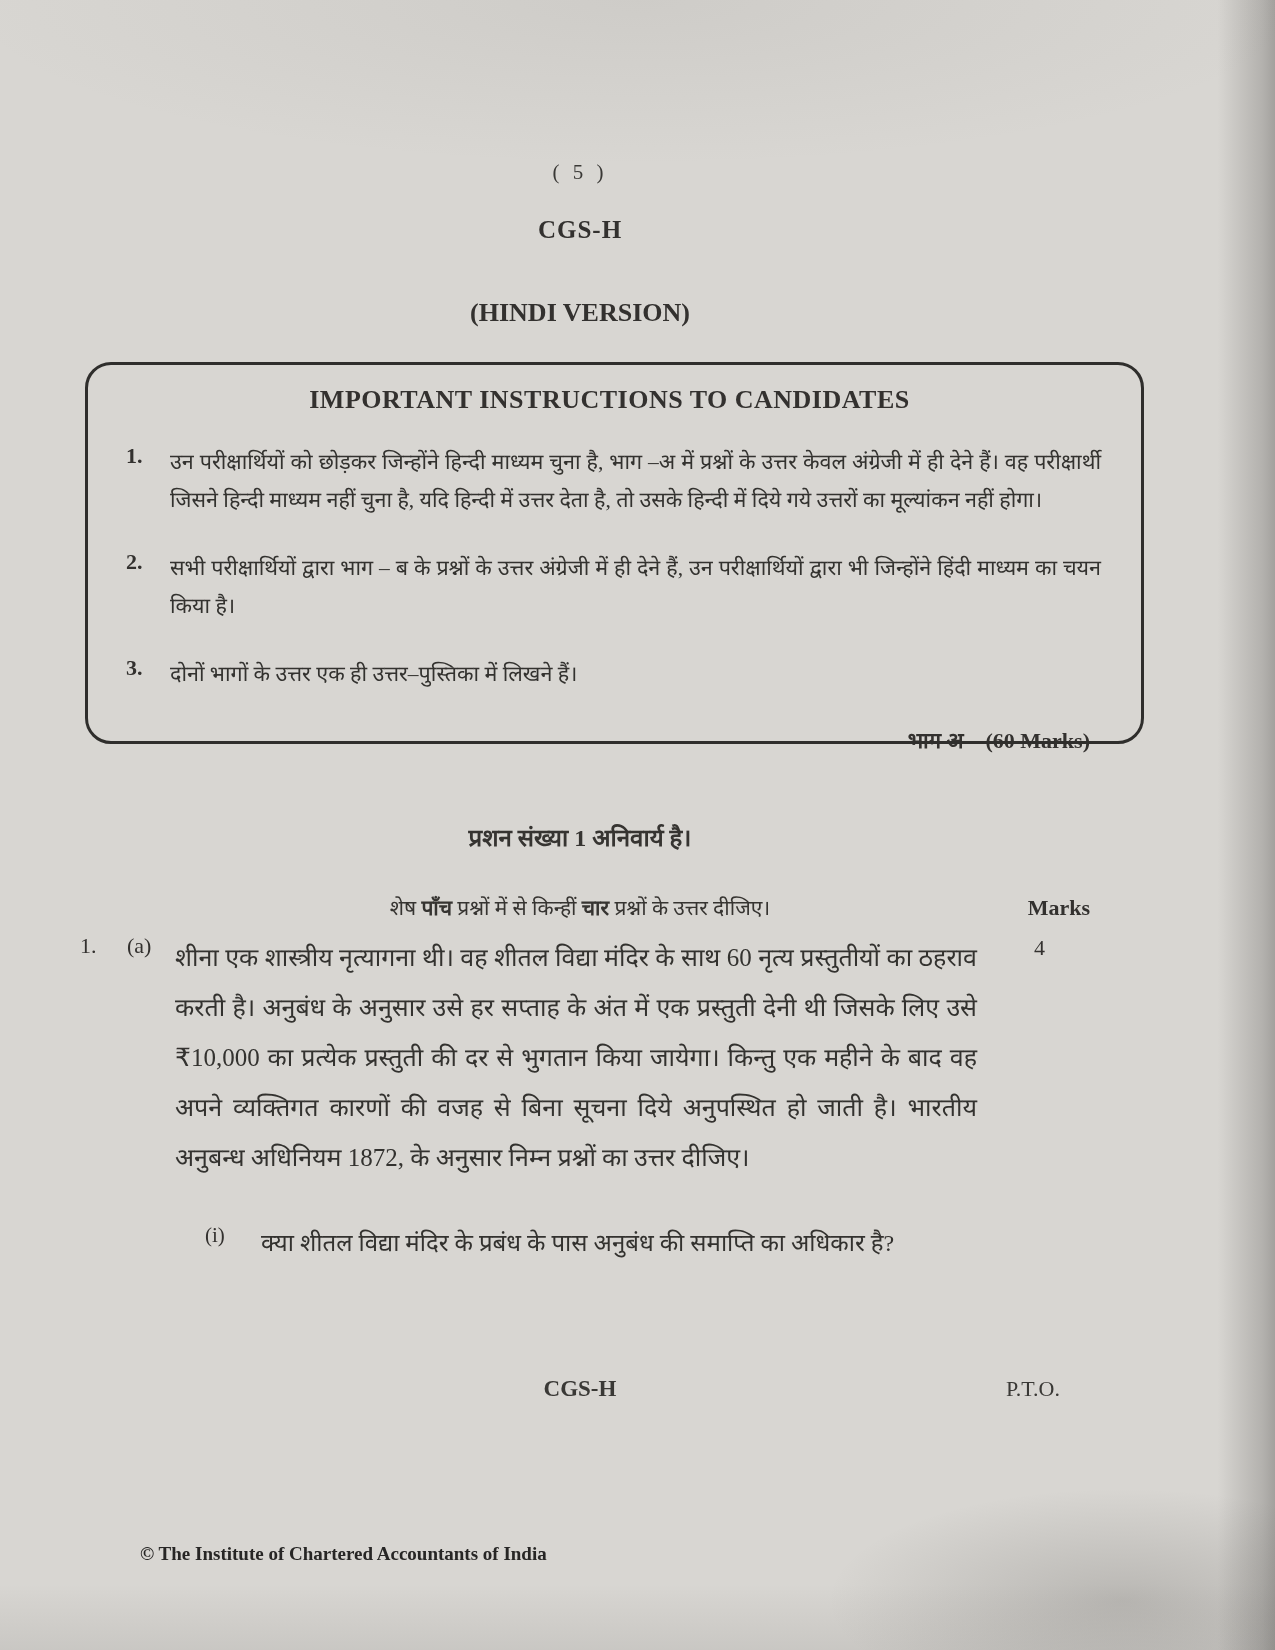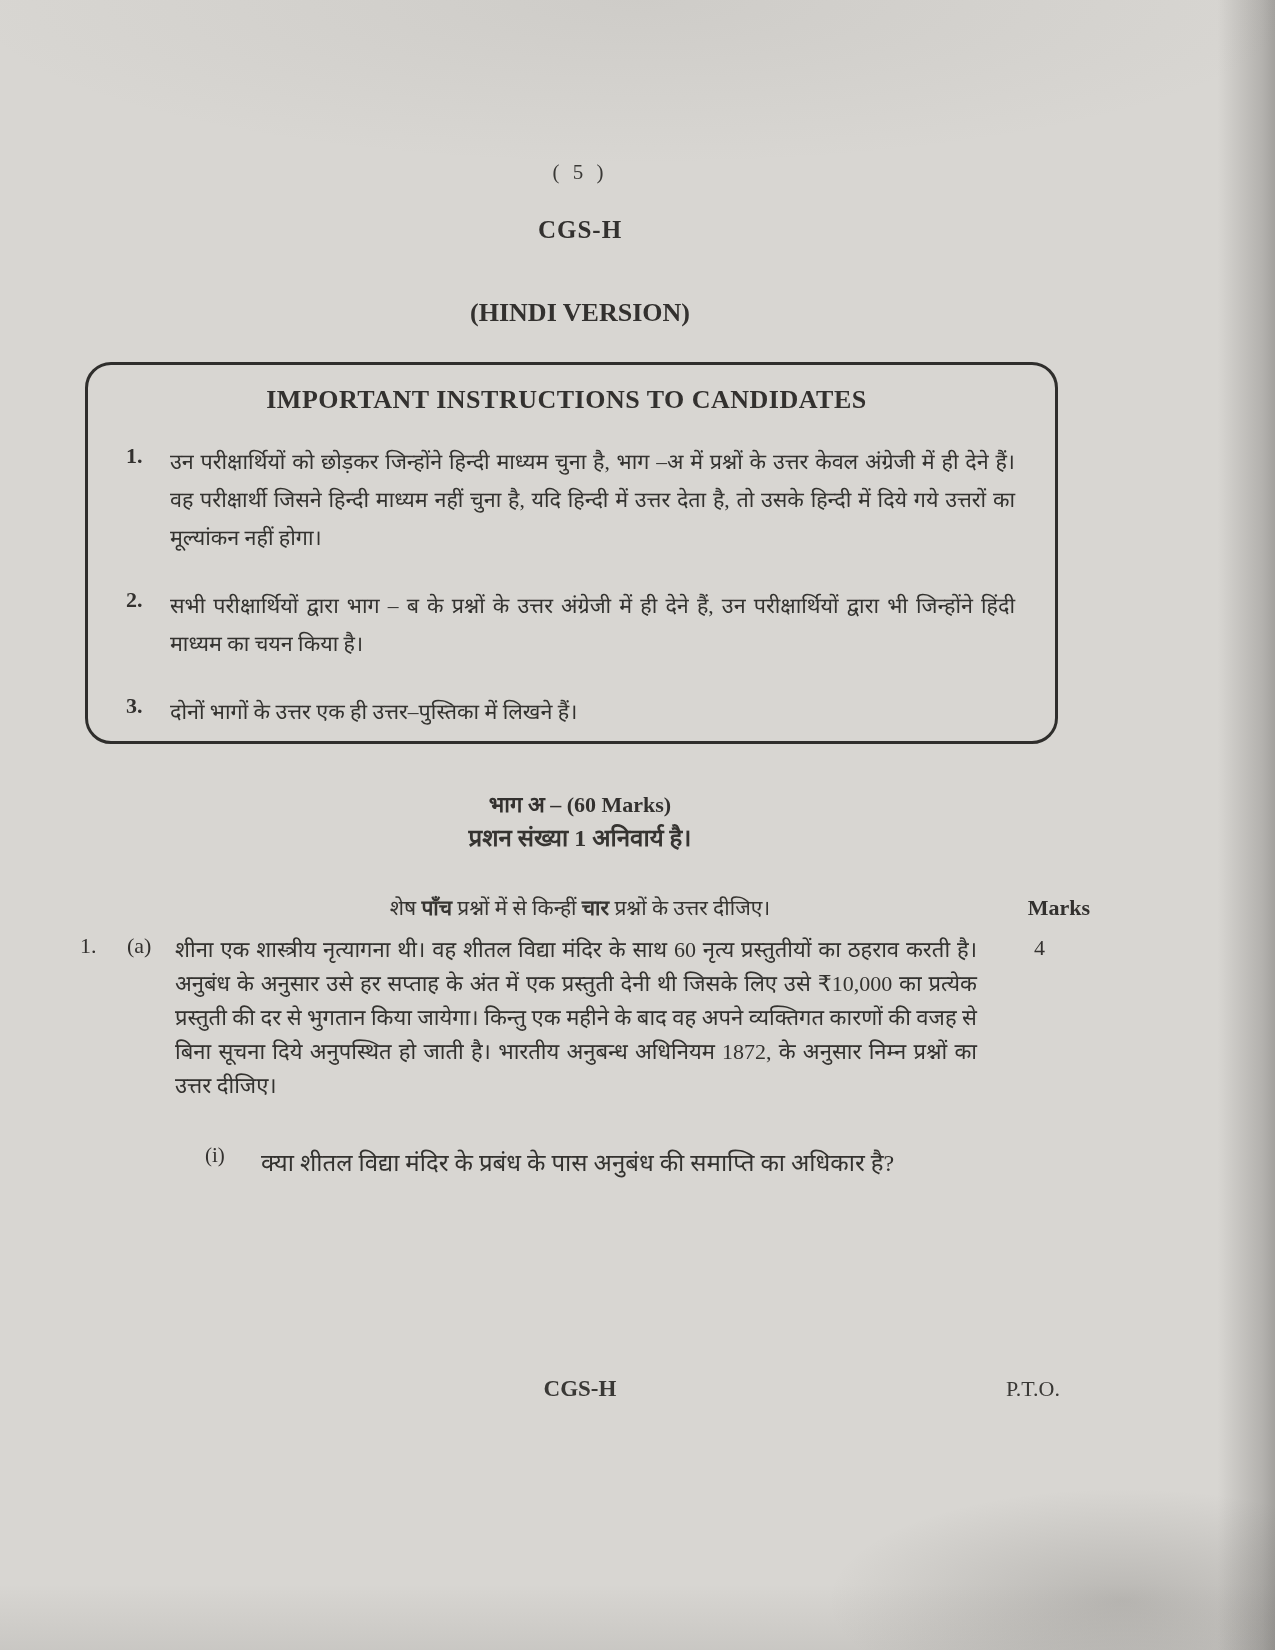--- a/index.html
+++ b/index.html
@@ -16,45 +16,45 @@
       linear-gradient(to right, rgba(0,0,0,0) 95.5%, rgba(50,48,46,0.22) 99%, rgba(40,38,36,0.30) 100%),
       linear-gradient(to bottom, rgba(0,0,0,0) 96%, rgba(70,68,65,0.10) 100%),
       #d8d6d2;
   }
   .content{position:absolute;left:70px;top:0;width:1020px;}
   .center{text-align:center;}
   .pgnum{position:absolute;top:160px;width:100%;font-size:21px;letter-spacing:4px;color:#3a3936;}
   .code-top{position:absolute;top:216px;width:100%;font-size:25px;font-weight:bold;color:#33312f;letter-spacing:1px;}
   .version{position:absolute;top:290px;width:100%;font-size:26px;font-weight:bold;color:#33312f;margin-top:8px;}
   .instr-box{
-    position:absolute;left:85px;top:362px;width:973px;height:382px;
+    position:absolute;left:85px;top:362px;width:1059px;height:382px;
     border:3px solid #2f2e2c;border-radius:26px;box-sizing:border-box;
     padding:18px 34px 0 24px;
   }
   .instr-title{font-size:26px;font-weight:bold;color:#33312f;letter-spacing:0.5px;margin-top:2px;}
   .instr-items{margin-top:28px;}
   .instr-item{display:flex;margin-bottom:30px;}
   .instr-item .num{width:58px;flex:0 0 58px;padding-left:14px;box-sizing:border-box;font-size:22px;font-weight:bold;color:#33312f;}
   .hindi{
     font-family:"Liberation Serif","DejaVu Sans",sans-serif;
     color:#33322f;
   }
   .instr-item .txt{flex:1;font-size:21.5px;line-height:38px;text-align:justify;padding-right:6px;}
-  .part-title{position:absolute;top:788px;width:100%;font-size:22px;font-weight:bold;color:#33312f;}
+  .part-title{position:absolute;top:724px;width:100%;font-size:22px;font-weight:bold;color:#33312f;text-align:right;}
   .mandatory{position:absolute;top:820px;width:100%;font-size:24px;font-weight:600;color:#363431;}
   .choice-row{position:absolute;top:893px;width:100%;}
   .choice-note{font-size:21px;color:#363431;}
   .choice-note .b{font-weight:bold;}
   .marks-label{position:absolute;right:0;top:2px;font-size:22px;font-weight:bold;color:#33312f;}
   .question{position:absolute;top:933px;width:100%;}
   .q-row{display:flex;}
   .q-num{flex:0 0 57px;padding-left:10px;box-sizing:border-box;font-size:22px;color:#33312f;}
   .q-part{flex:0 0 48px;font-size:22px;color:#33312f;}
   .q-col{width:802px;}
-  .q-body{font-size:22px;line-height:34px;text-align:justify;}
+  .q-body{font-size:25px;line-height:50px;text-align:justify;}
   .q-marks{position:absolute;right:45px;top:2px;font-size:22px;color:#33312f;}
   .subqs{margin-top:40px;margin-left:30px;}
   .subq{display:flex;margin-bottom:34px;}
   .subq .lbl{flex:0 0 56px;font-size:21px;color:#33312f;}
   .subq .txt{width:716px;font-size:24px;line-height:41px;text-align:justify;}
   .footer-row{position:absolute;top:1376px;width:100%;}
   .footer-code{font-size:23px;font-weight:bold;color:#3a3936;}
   .pto{position:absolute;right:30px;top:0;font-size:22px;color:#3a3936;}
   .copyright{position:absolute;left:140px;top:1543px;font-size:19px;font-weight:bold;color:#272625;}
 </style>
@@ -114,14 +114,15 @@
         <div class="num">2.</div>
         <div class="txt hindi">सभी परीक्षार्थियों द्वारा भाग – ब के प्रश्नों के उत्तर अंग्रेजी में ही देने हैं, उन परीक्षार्थियों द्वारा भी जिन्होंने हिंदी माध्यम का चयन किया है।</div>
       </div>
       <div class="instr-item">
         <div class="num">3.</div>
         <div class="txt hindi">दोनों भागों के उत्तर एक ही उत्तर–पुस्तिका में लिखने हैं।</div>
       </div>
     </div>
   </div>
 
+  <div class="copyright">© The Institute of Chartered Accountants of India</div>
 
 </div>
 
 </body></html>

